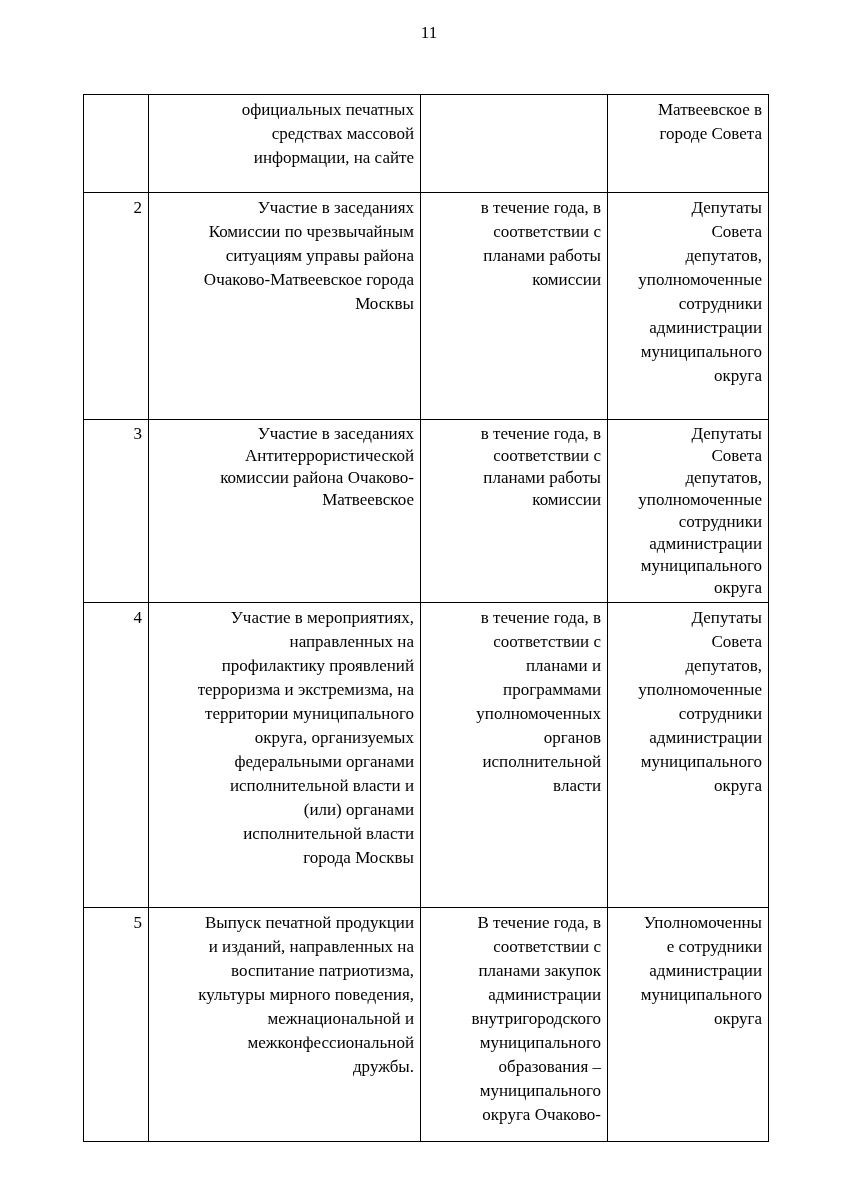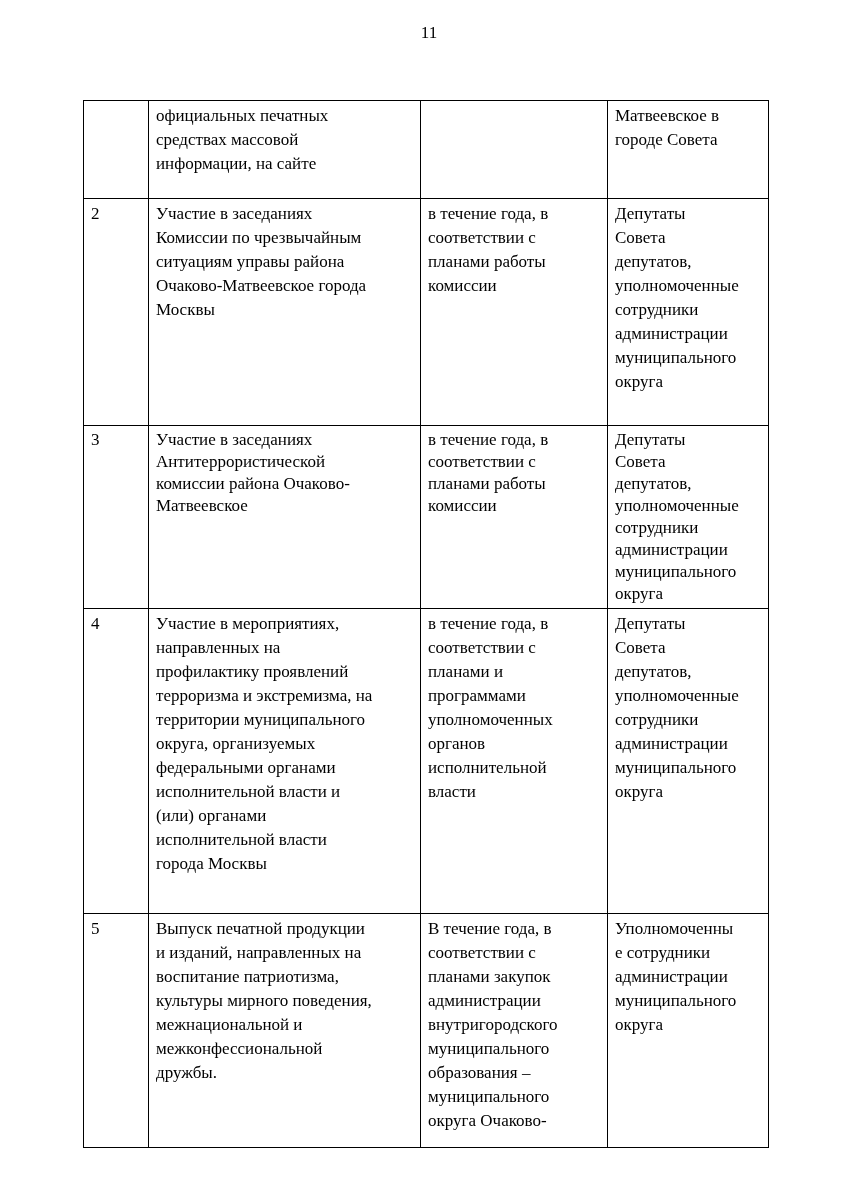--- a/index.html
+++ b/index.html
@@ -23,24 +23,25 @@
     top: 24px;
     left: 0;
     width: 858px; 
     text-align: center;
     font-size: 17px;
     line-height: 17px;
   }
   table.doc-table {
     position: absolute;
     left: 83px;
-    top: 100px;
+    top: 94px;
     width: 685px;
     border-collapse: collapse;
     table-layout: fixed;
+    text-align: right;
   }
   table.doc-table td {
     border: 1.5px solid #000000;
     vertical-align: top;
     font-size: 17px;
     line-height: 24px;
     padding: 3px 6px 3px 7px;
     white-space: pre-line;
     overflow: hidden;
   }

